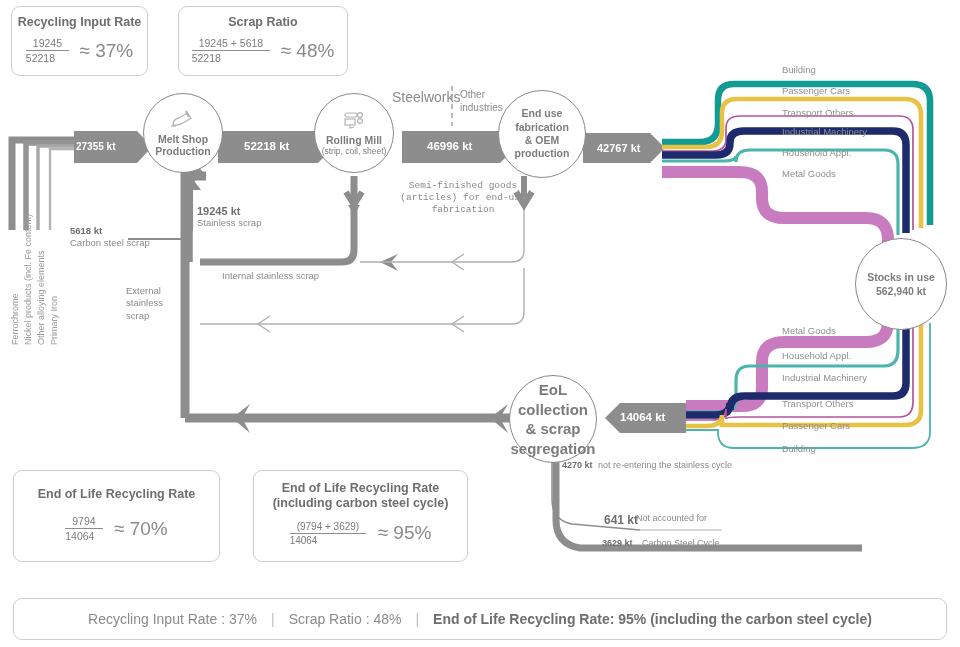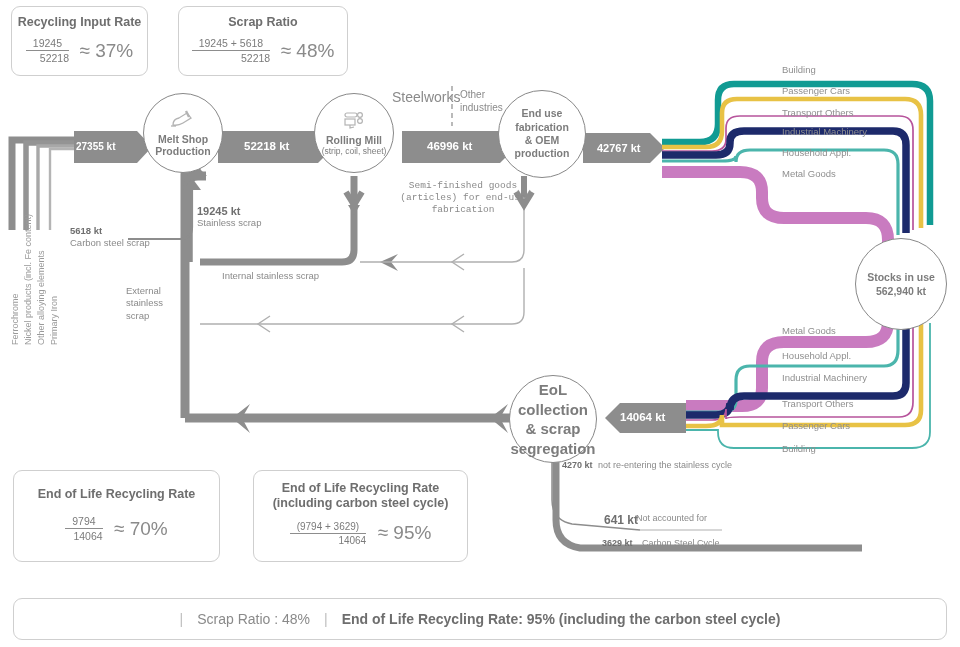--- a/index.html
+++ b/index.html
@@ -5,21 +5,21 @@
   html,body{margin:0;padding:0;background:#ffffff;}
   body{width:960px;height:647px;position:relative;overflow:hidden;
        font-family:"Liberation Sans","DejaVu Sans",sans-serif;color:#7b7b7b;}
   .stage{position:absolute;inset:0;}
   svg.flows{position:absolute;left:0;top:0;width:960px;height:647px;}
 
   
   .ratebox{position:absolute;border:1px solid #cfcfcf;border-radius:9px;background:#fff;
            box-sizing:border-box;text-align:center;}
   .ratebox .rb-title{font-weight:bold;color:#6e6e6e;line-height:1.22;}
-  .frac{display:inline-block;vertical-align:middle;text-align:right;}
+  .frac{display:inline-block;vertical-align:middle;text-align:left;}
   .frac .num{border-bottom:1.4px solid #8d8d8d;padding:0 7px 1px;display:block;}
   .frac .den{padding-top:1px;display:block;}
   .approx{display:inline-block;vertical-align:middle;color:#8a8a8a;font-weight:300;}
 
   
   .node{position:absolute;border:1.6px solid #888;border-radius:50%;background:#fff;
         box-sizing:border-box;display:flex;flex-direction:column;align-items:center;
         justify-content:center;text-align:center;color:#7c7c7c;font-weight:bold;}
   .node .sub{font-weight:normal;}
   .node .nicon{margin-bottom:2px;opacity:.75;}
@@ -287,19 +287,20 @@
     <div style="margin-top:9px;">
       <span class="frac" style="font-size:10px;">
         <span class="num">(9794 + 3629)</span>
         <span class="den">14064</span>
       </span>
       <span class="approx" style="font-size:19px;margin-left:7px;">≈ 95%</span>
     </div>
   </div>
 
   <div class="footer" style="left:13px;top:598px;width:934px;height:42px;font-size:14px;">
+    <span>Recycling Input Rate : 37%</span>
     <span class="sep">|</span>
     <span>Scrap Ratio : 48%</span>
     <span class="sep">|</span>
     <span class="strong">End of Life Recycling Rate: 95% (including the carbon steel cycle)</span>
   </div>
 
 </div>
 
 </body></html>

